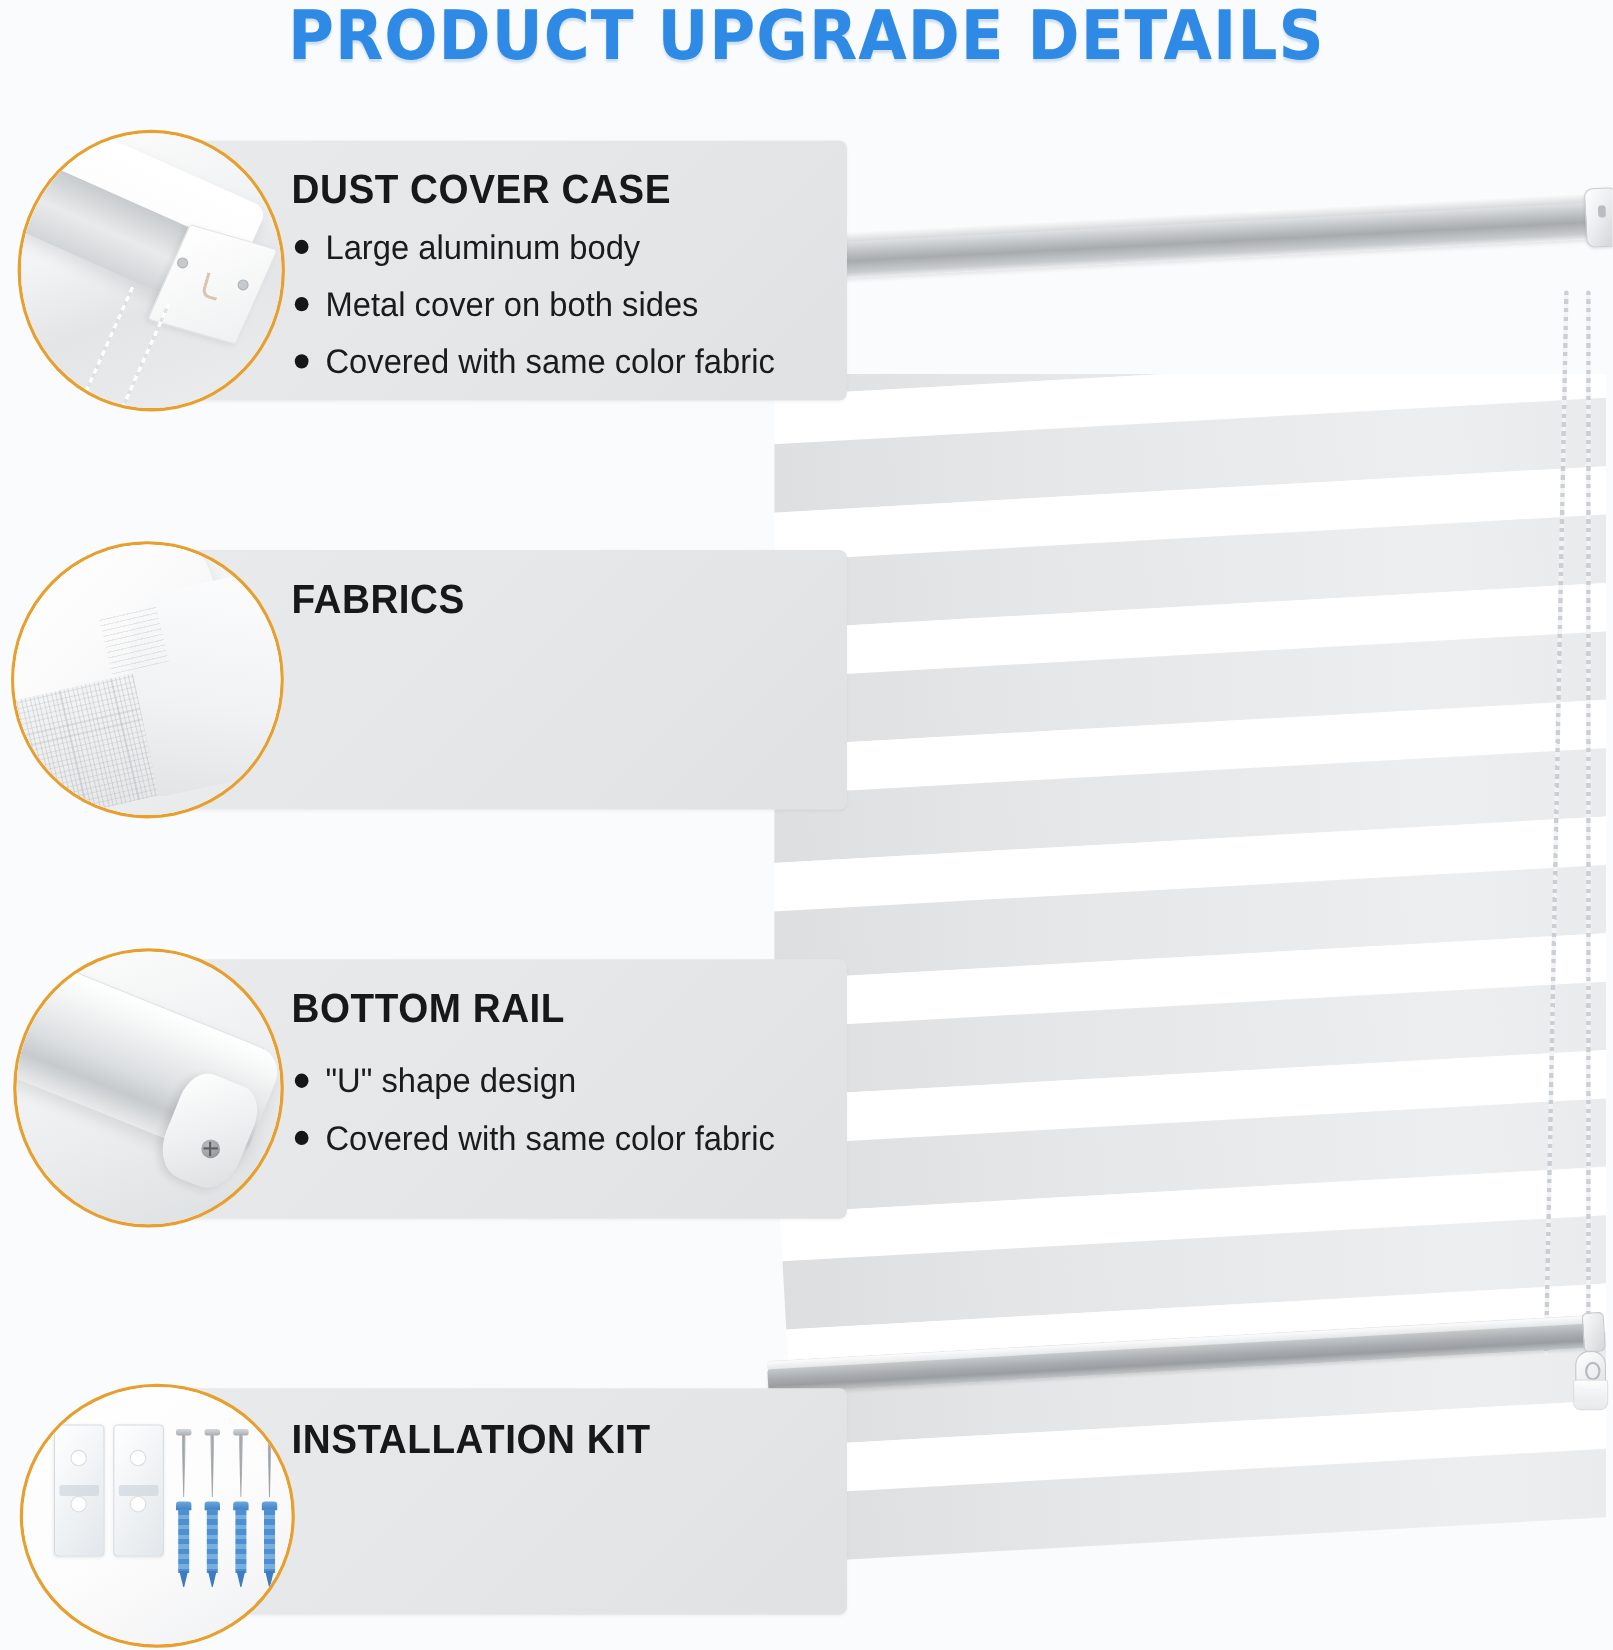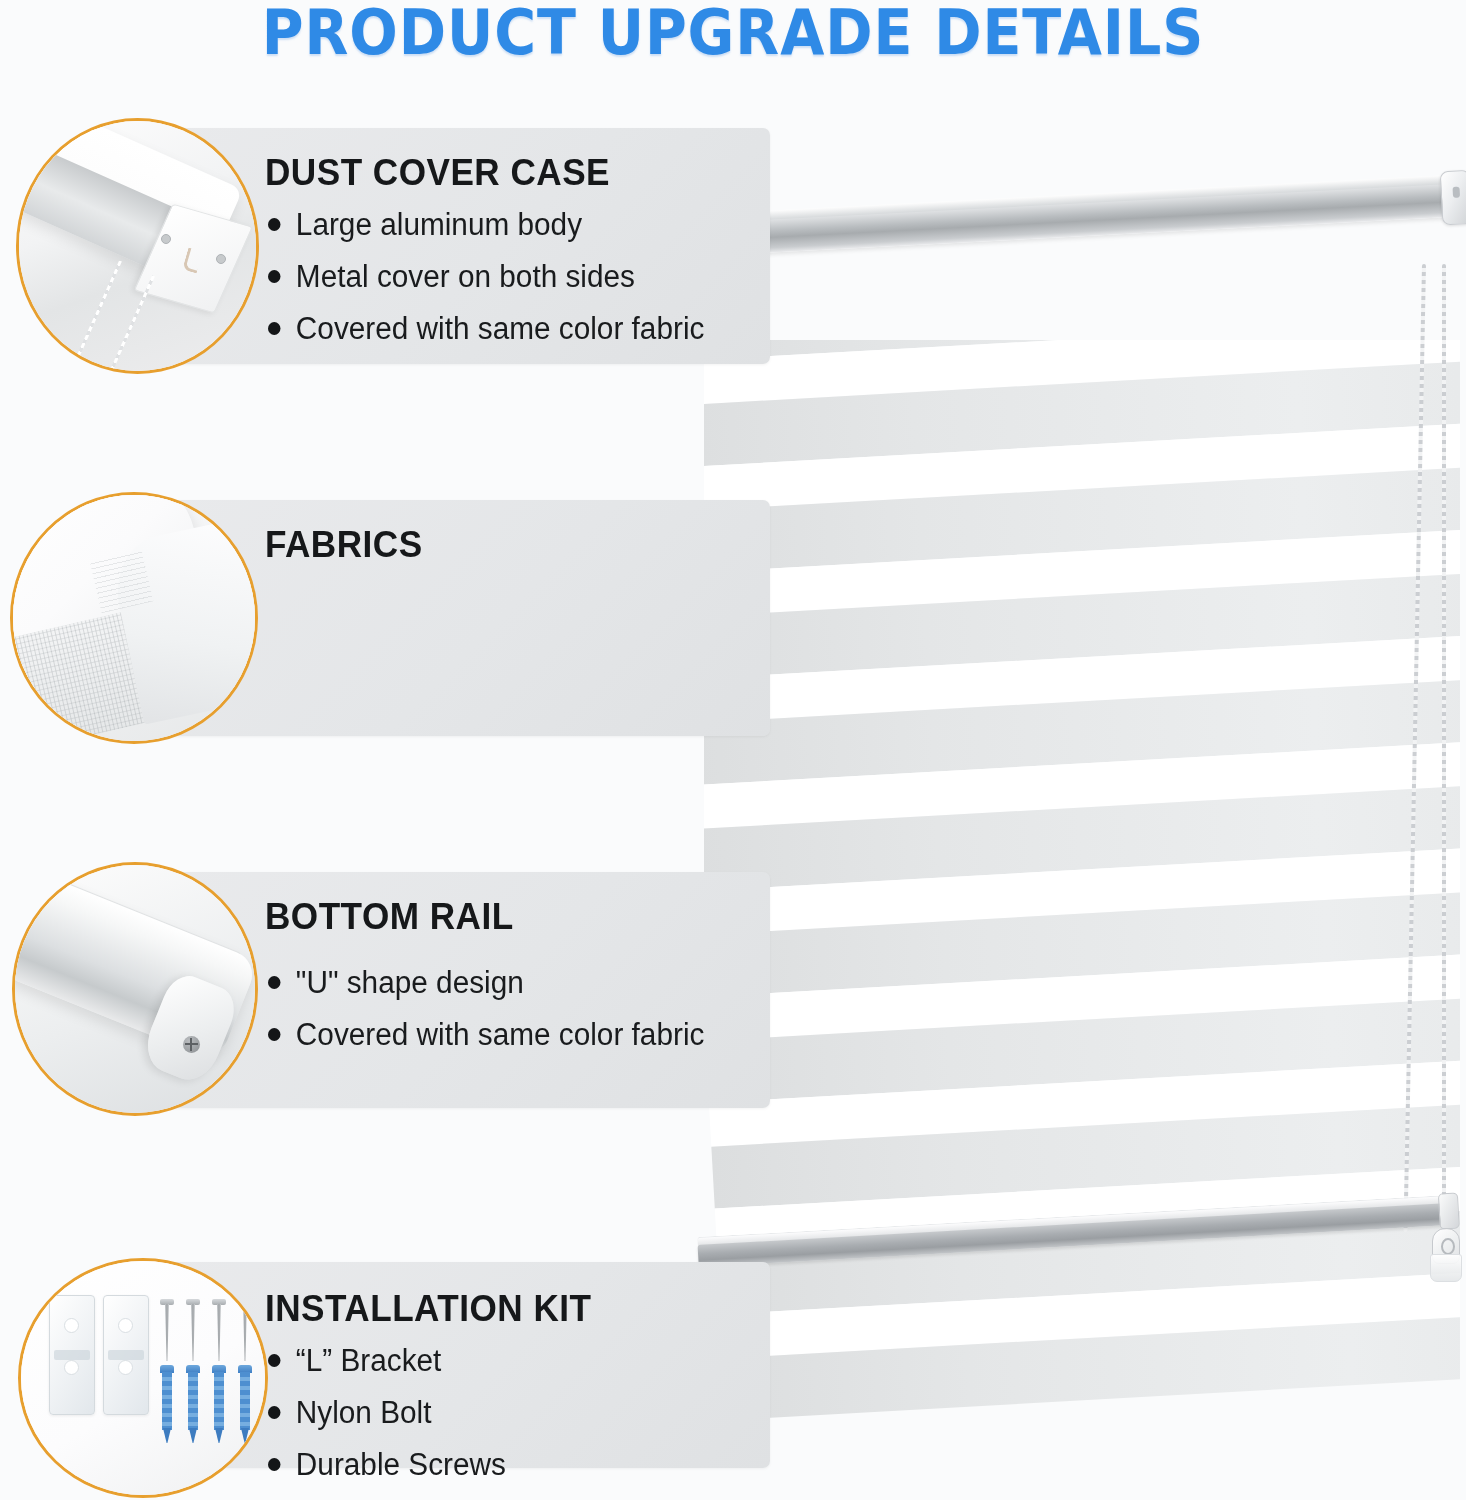--- a/index.html
+++ b/index.html
@@ -441,28 +441,14 @@
         </div>
       <div class="anch" style="left:217px;top:104px;">
           <div class="ahead"></div>
           <div class="abody"></div>
           <div class="atip"></div>
         </div>
     </div>
   </div>
 
   <div class="heading" style="left:265px;top:1288px;">INSTALLATION KIT</div>
-  <div class="bullets" style="left:268px;top:1343px;">
-    <div class="bullet">
-        <span class="dot"></span>
-        <span>“L”  Bracket</span>
-      </div>
-    <div class="bullet">
-        <span class="dot"></span>
-        <span>Nylon Bolt</span>
-      </div>
-    <div class="bullet">
-        <span class="dot"></span>
-        <span>Durable Screws</span>
-      </div>
-  </div>
 
 </div>
 
 </body></html>

